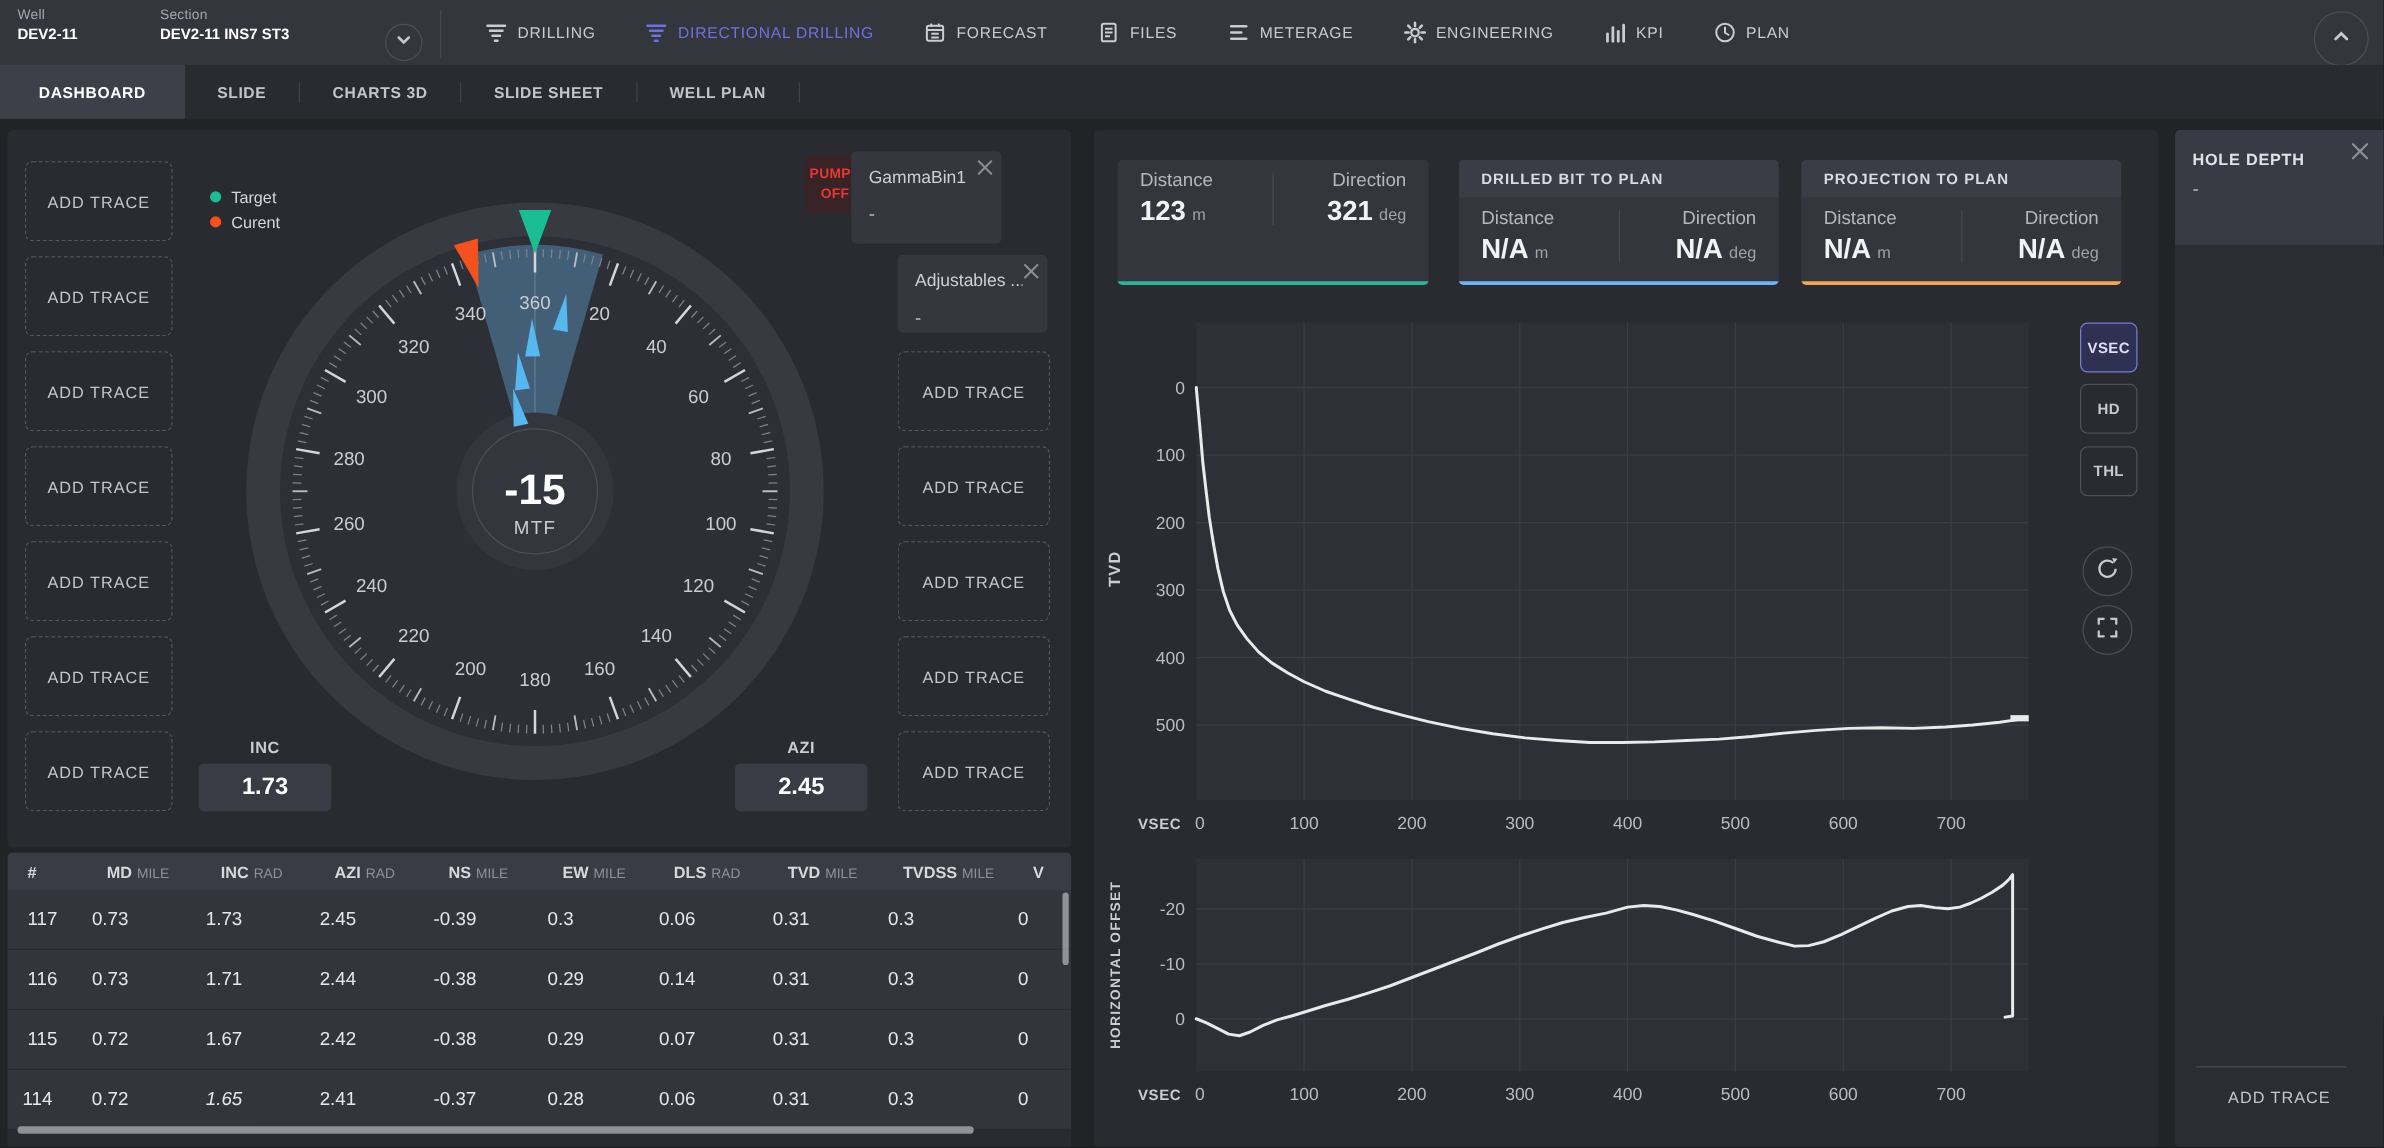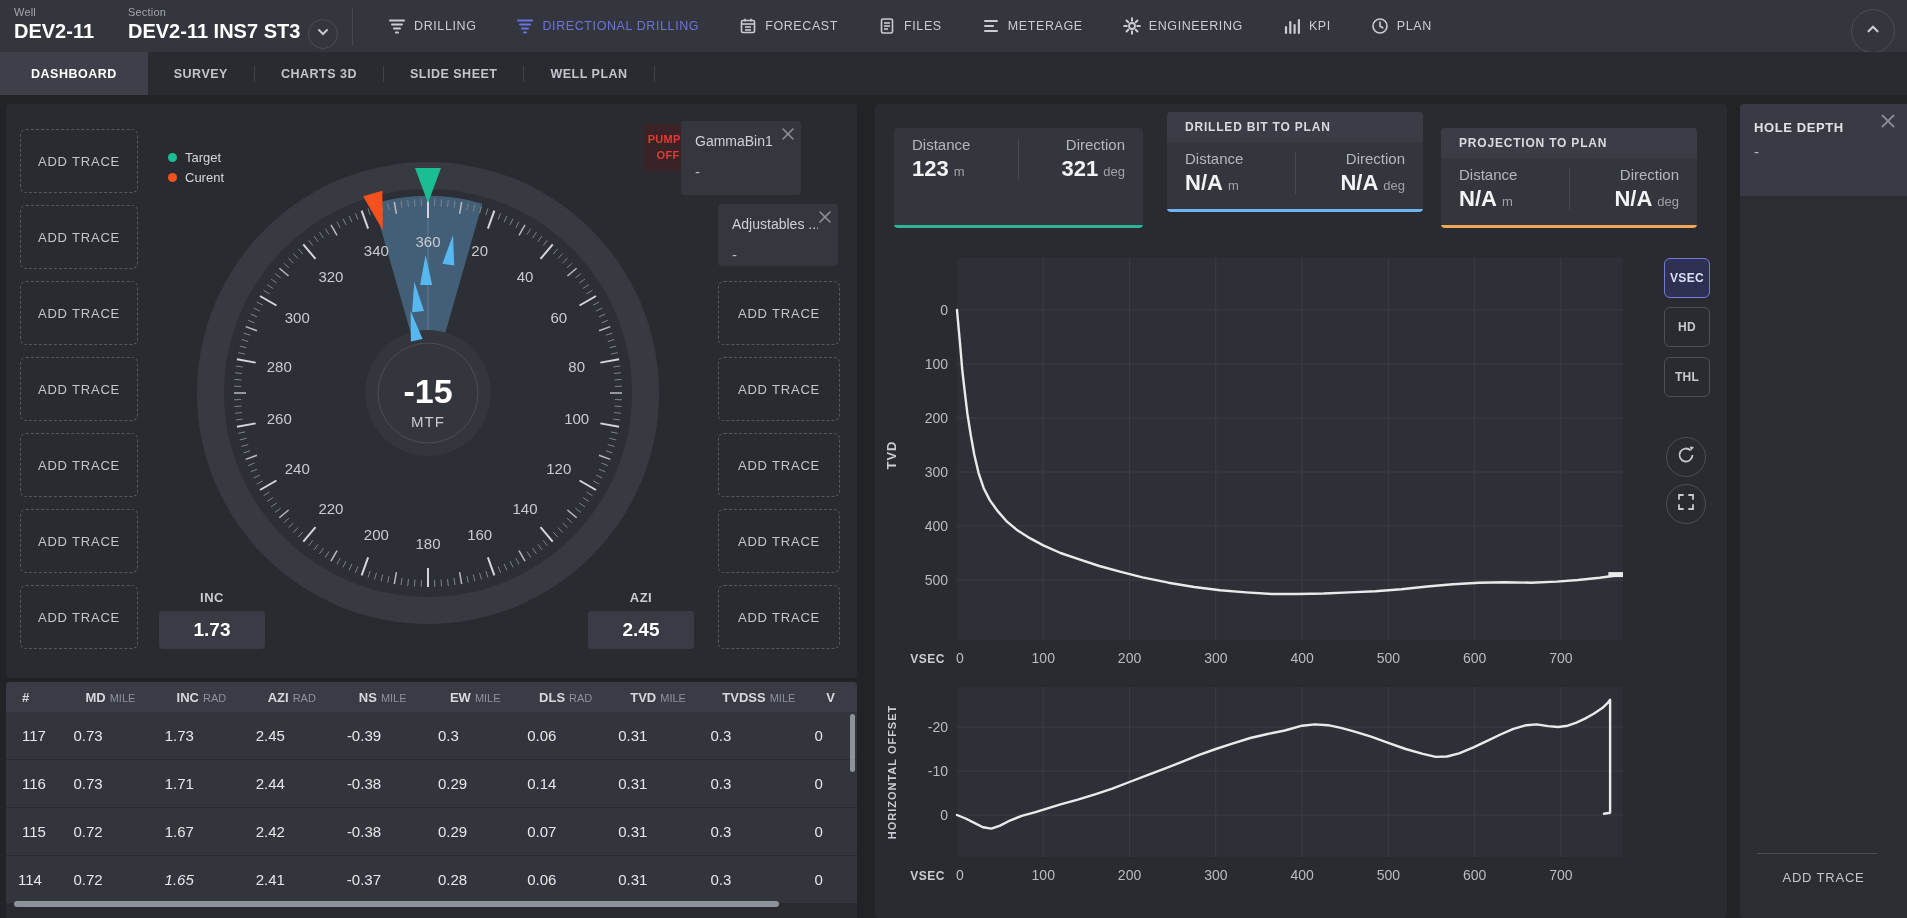--- a/index.html
+++ b/index.html
@@ -2,21 +2,21 @@
 <html><head>
 <meta charset="utf-8">
 <style>
   html,body{margin:0;padding:0;background:#17181b;font-family:"Liberation Sans",sans-serif;-webkit-font-smoothing:antialiased;}
   .stage{position:relative;width:1907px;height:918px;background:#222327;overflow:hidden;color:#e8e9ec;}
   .abs{position:absolute;}
   
   .topnav{left:0;top:0;width:1907px;height:52px;background:#34363e;}
   .wellblock{left:14px;top:6px;}
   .lbl-small{font-size:11px;color:#a3a6ae;letter-spacing:.2px;}
-  .lbl-big{font-size:20px;font-weight:bold;color:#fff;margin-top:2px;white-space:nowrap;}
+  .lbl-big{font-size:12px;font-weight:bold;color:#fff;margin-top:2px;white-space:nowrap;}
   .circle-btn{border:1px solid #4b4e56;border-radius:50%;display:flex;align-items:center;justify-content:center;color:#c6c9d0;cursor:pointer;background:transparent;}
   .nav-divider{left:352px;top:8px;width:1px;height:38px;background:#45474f;}
   .navitems{left:388px;top:0;height:52px;display:flex;align-items:center;gap:40px;}
   .nav-item{display:flex;align-items:center;gap:8px;font-size:12.5px;letter-spacing:.6px;color:#c9ccd2;cursor:pointer;white-space:nowrap;}
   .nav-item.active{color:#6d73dd;}
   .nav-item svg{display:block;}
   
   .tabbar{left:0;top:52px;width:1907px;height:43px;background:#2a2b30;display:flex;align-items:stretch;}
   .tab{display:flex;align-items:center;padding:0 26px;font-size:12.5px;font-weight:bold;letter-spacing:.5px;color:#c2c5cc;cursor:pointer;position:relative;}
   .tab.active{background:#3e4049;color:#fff;padding:0 31px;}
@@ -197,21 +197,21 @@
             <path d="M4 10l4-4 4 4"></path>
           </svg></span>
       </div>
   </div>
 
   <div class="abs tabbar" id="tabbar">
       <div class="tab active">
         <span>DASHBOARD</span>
       </div>
       <div class="tab">
-        <span>SURVEY</span>
+        <span>SLIDE</span>
       </div>
       <div class="tab-sep"></div>
       <div class="tab">
         <span>CHARTS 3D</span>
       </div>
       <div class="tab-sep"></div>
       <div class="tab">
         <span>SLIDE SHEET</span>
       </div>
       <div class="tab-sep"></div>
@@ -572,21 +572,21 @@
             <div class="plan-val">123<span class="plan-unit">m</span></div>
           </div>
           <div class="plan-div"></div>
           <div class="plan-col r">
             <div class="plan-lbl">Direction</div>
             <div class="plan-val">321<span class="plan-unit">deg</span></div>
           </div>
         </div>
         <div class="plan-underline" style="background: rgb(46, 179, 152);"></div>
       </div>
-      <div class="plan-card" style="left: 1167px; top: 112px; width: 256px;">
+      <div class="plan-card" style="left: 1167px; top: 128px; width: 256px;">
         <div class="plan-head">DRILLED BIT TO PLAN</div>
         <div class="plan-body">
           <div class="plan-col">
             <div class="plan-lbl">Distance</div>
             <div class="plan-val">N/A<span class="plan-unit">m</span></div>
           </div>
           <div class="plan-div"></div>
           <div class="plan-col r">
             <div class="plan-lbl">Direction</div>
             <div class="plan-val">N/A<span class="plan-unit">deg</span></div>

